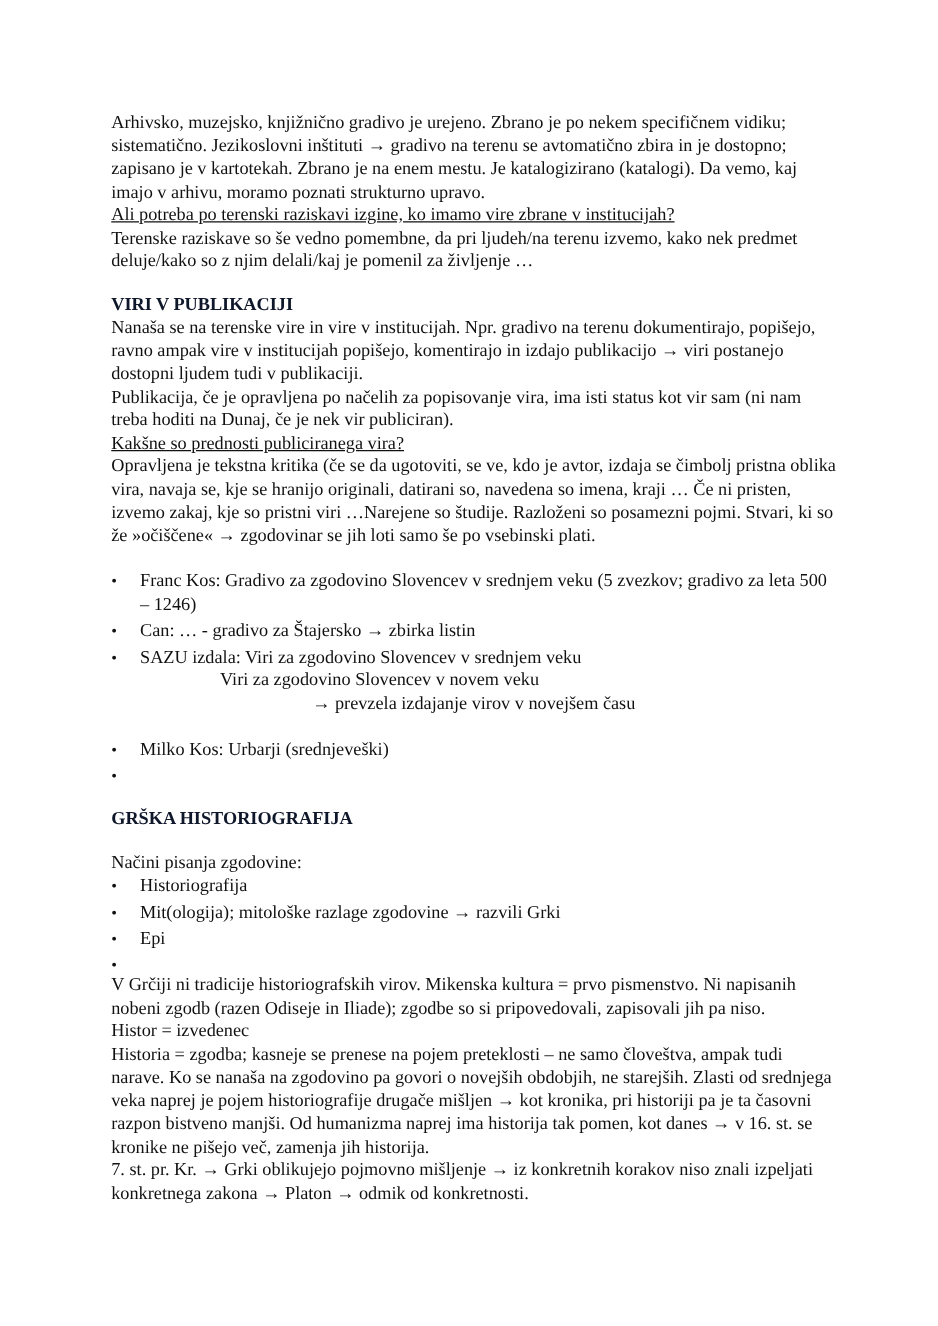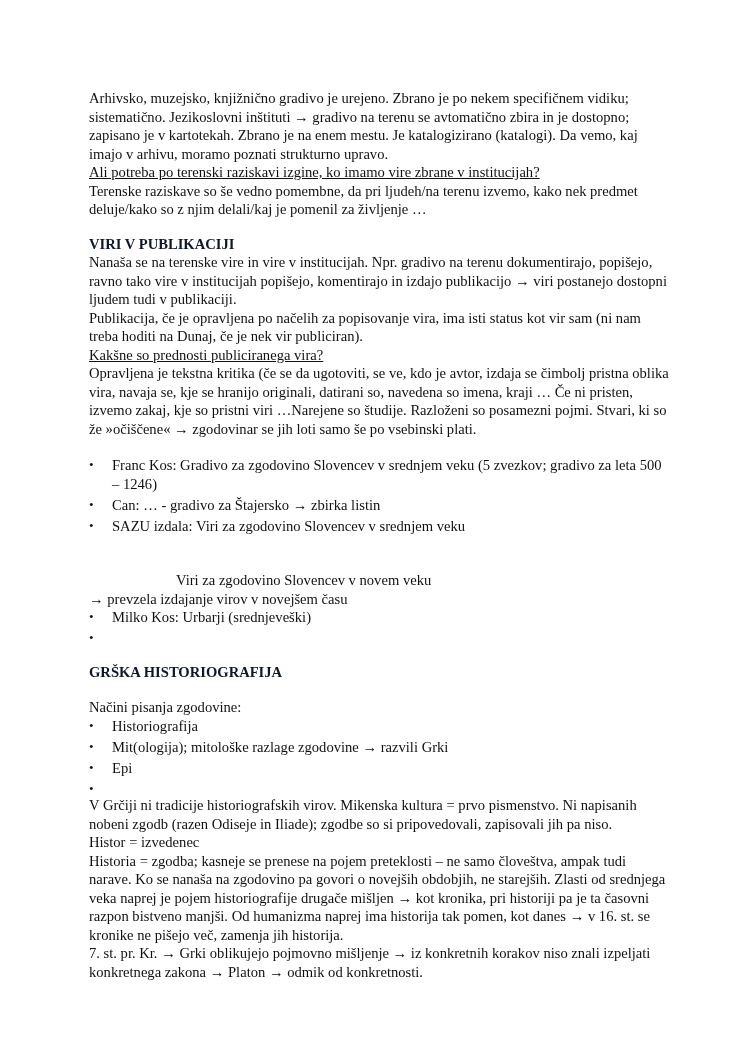--- a/index.html
+++ b/index.html
@@ -20,35 +20,35 @@
     }
     .gap-1 { height: 16px; }
     .gap-2 { height: 18px; }
     .gap-3 { height: 34px; }
     ul { list-style: none; margin: 0; padding: 0; }
     ul li { position: relative; padding-left: 23px; margin-bottom: 2.5px; }
     ul li .bullet {
       position: absolute; left: 0; top: 0; width: 14px;
       font-size: 13px;
     }
-    .indent-line { padding-left: 87px; margin-top: 36px; }
+    .indent-line { padding-left: 87px; }
   </style>
 </head>
 <body>
 
 <div class="page">
 
   <p>Arhivsko, muzejsko, knjižnično gradivo je urejeno. Zbrano je po nekem specifičnem vidiku; sistematično. Jezikoslovni inštituti → gradivo na terenu se avtomatično zbira in je dostopno; zapisano je v kartotekah. Zbrano je na enem mestu. Je katalogizirano (katalogi). Da vemo, kaj imajo v arhivu, moramo poznati strukturno upravo.</p>
   <p class="u">Ali potreba po terenski raziskavi izgine, ko imamo vire zbrane v institucijah?</p>
   <p>Terenske raziskave so še vedno pomembne, da pri ljudeh/na terenu izvemo, kako nek predmet deluje/kako so z njim delali/kaj je pomenil za življenje …</p>
 
   <div class="gap-1"></div>
 
   <h2>VIRI V PUBLIKACIJI</h2>
-  <p>Nanaša se na terenske vire in vire v institucijah. Npr. gradivo na terenu dokumentirajo, popišejo, ravno tako vire v institucijah popišejo, komentirajo in izdajo publikacijo → viri postanejo dostopni ljudem tudi v publikaciji.</p>
+  <p>Nanaša se na terenske vire in vire v institucijah. Npr. gradivo na terenu dokumentirajo, popišejo, ravno ampak vire v institucijah popišejo, komentirajo in izdajo publikacijo → viri postanejo dostopni ljudem tudi v publikaciji.</p>
   <p>Publikacija, če je opravljena po načelih za popisovanje vira, ima isti status kot vir sam (ni nam treba hoditi na Dunaj, če je nek vir publiciran).</p>
   <p class="u">Kakšne so prednosti publiciranega vira?</p>
   <p>Opravljena je tekstna kritika (če se da ugotoviti, se ve, kdo je avtor, izdaja se čimbolj pristna oblika vira, navaja se, kje se hranijo originali, datirani so, navedena so imena, kraji … Če ni pristen, izvemo zakaj, kje so pristni viri …Narejene so študije. Razloženi so posamezni pojmi. Stvari, ki so že »očiščene« → zgodovinar se jih loti samo še po vsebinski plati.</p>
 
   <div class="gap-2"></div>
 
   <ul>
     <li>
       <span class="bullet">•</span>
       <span>Franc Kos: Gradivo za zgodovino Slovencev v srednjem veku (5 zvezkov; gradivo za leta 500 – 1246)</span>
@@ -56,21 +56,21 @@
     <li>
       <span class="bullet">•</span>
       <span>Can: … - gradivo za Štajersko → zbirka listin</span>
     </li>
     <li style="margin-bottom:0;">
       <span class="bullet">•</span>
       <span>SAZU izdala: Viri za zgodovino Slovencev v srednjem veku</span>
     </li>
   </ul>
   <p class="indent-line">Viri za zgodovino Slovencev v novem veku</p>
-  <p style="margin-bottom:0;">→ prevzela izdajanje virov v novejšem času</p>
+  <p style="margin-bottom:19px;text-align:center;">→ prevzela izdajanje virov v novejšem času</p>
   <ul>
     <li>
       <span class="bullet">•</span>
       <span>Milko Kos: Urbarji (srednjeveški)</span>
     </li>
     <li>
       <span class="bullet">•</span>
     </li>
   </ul>
 

